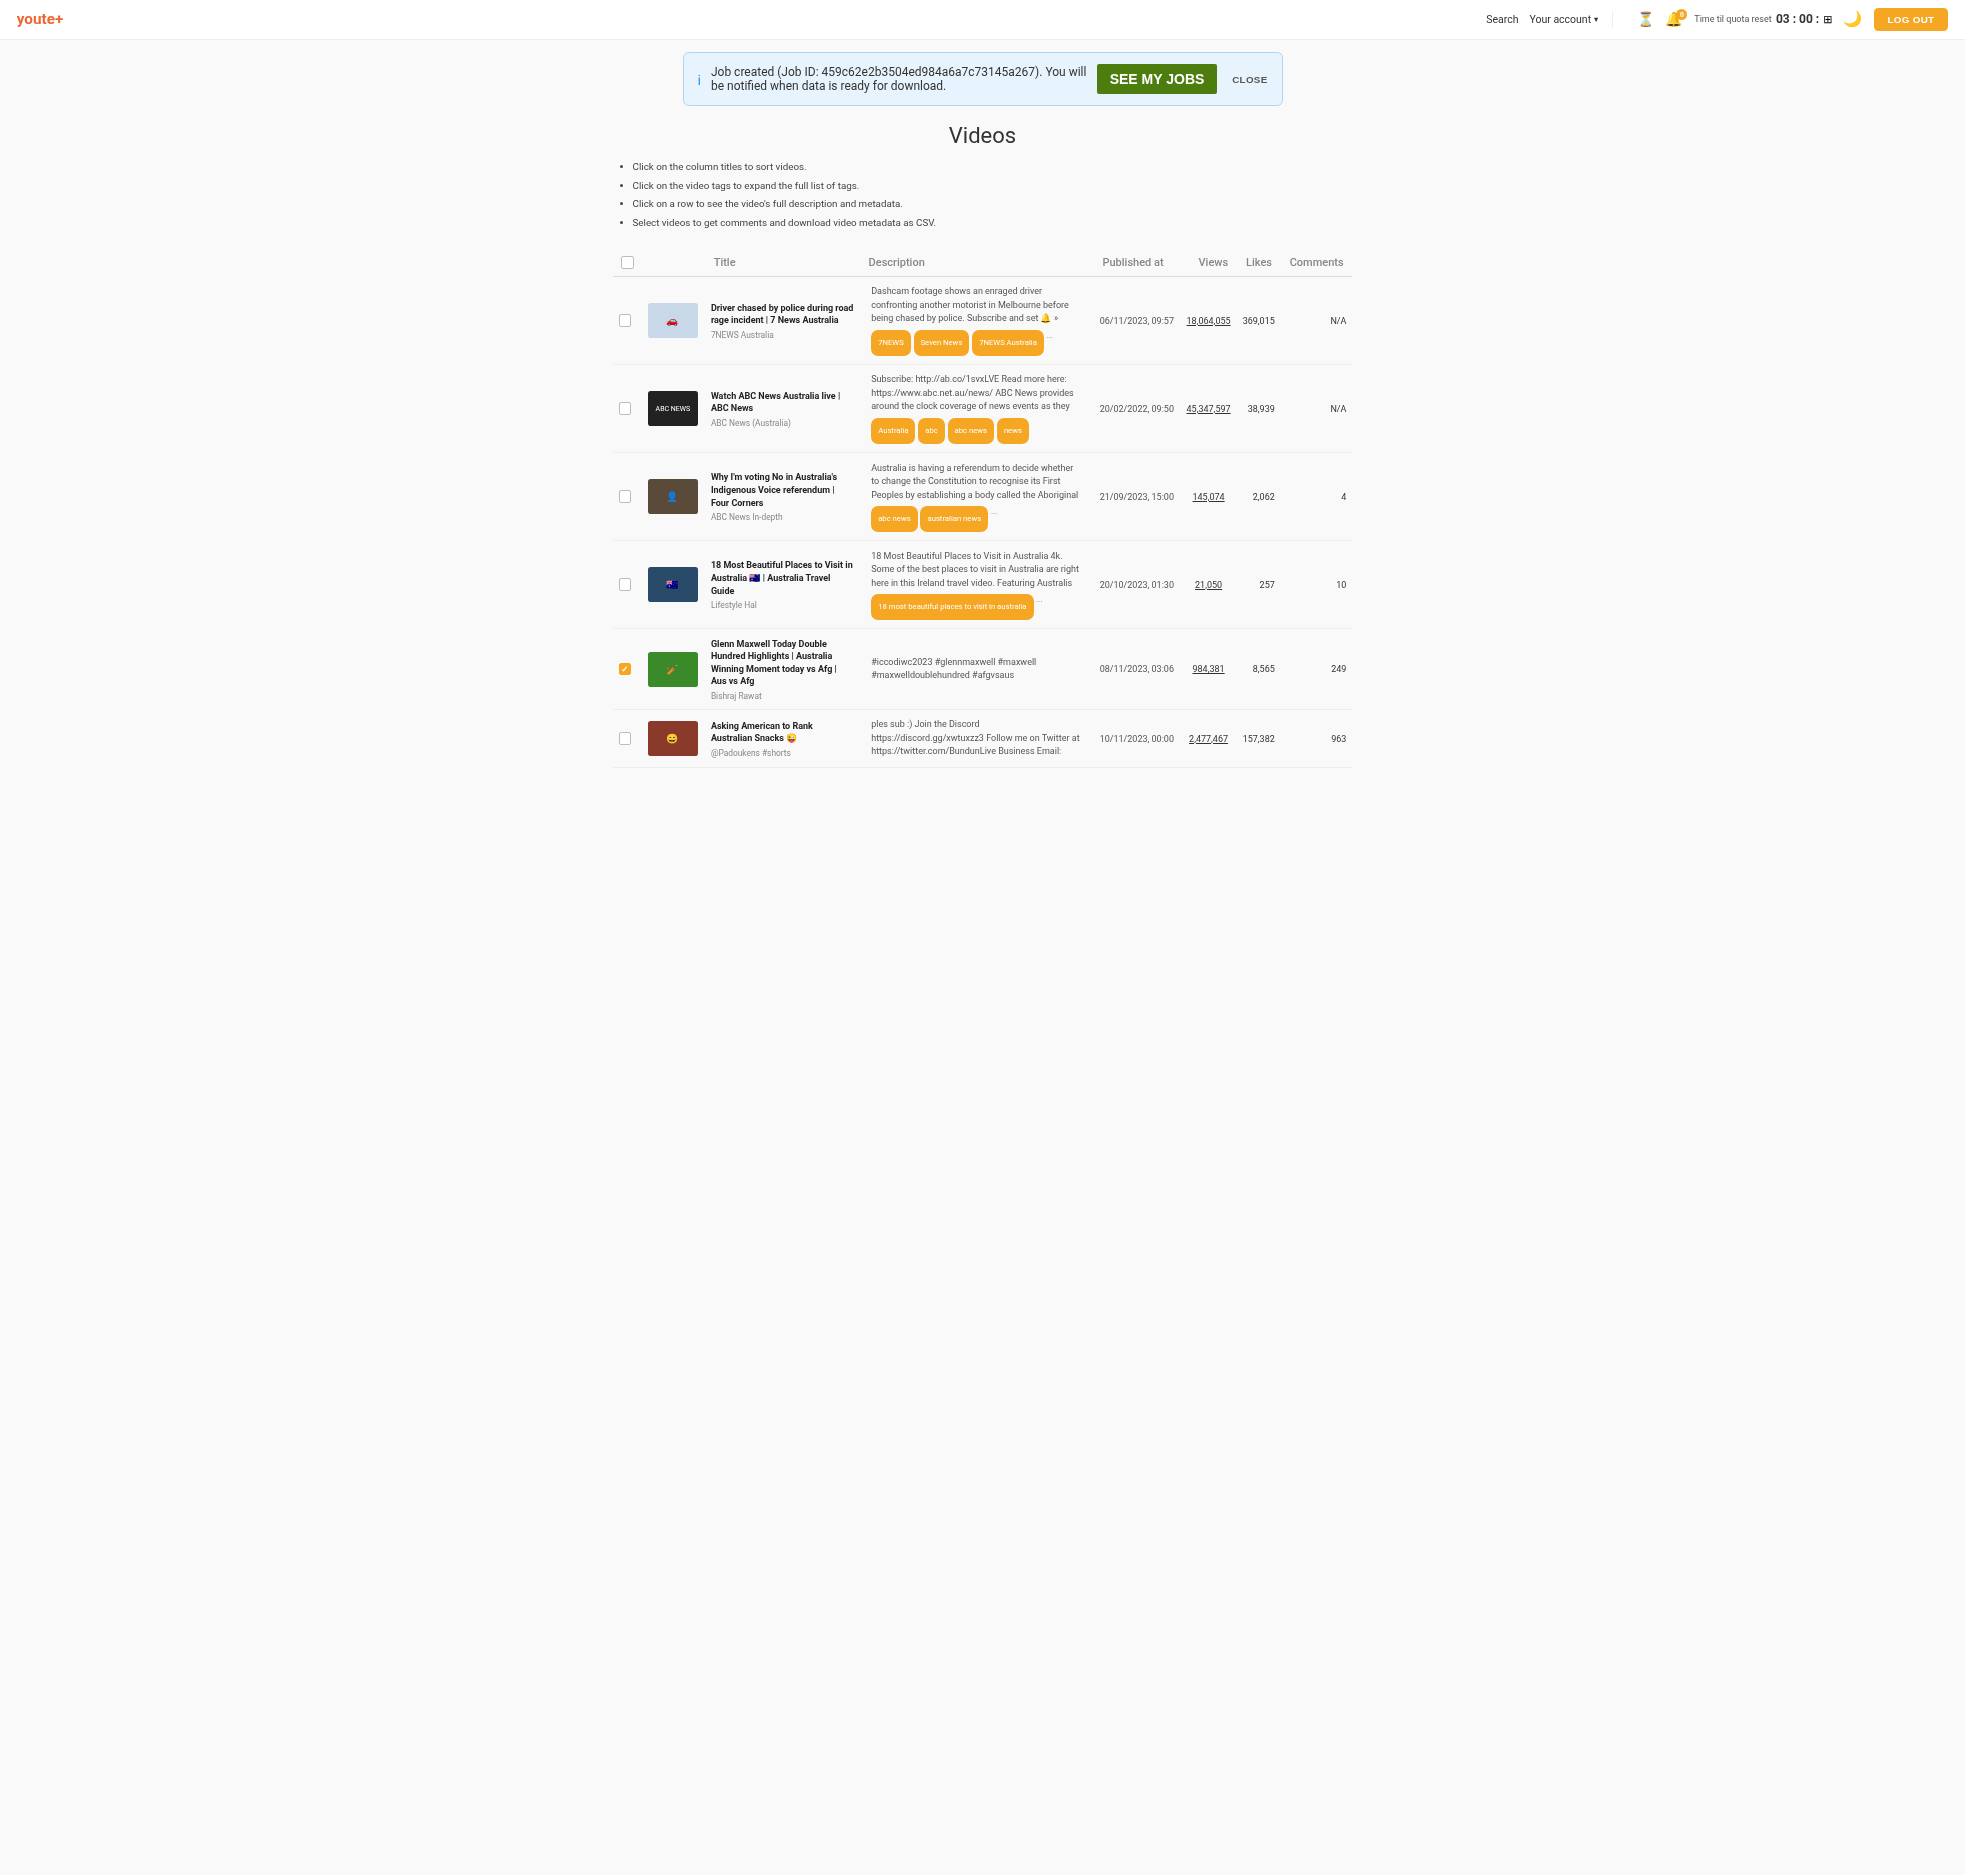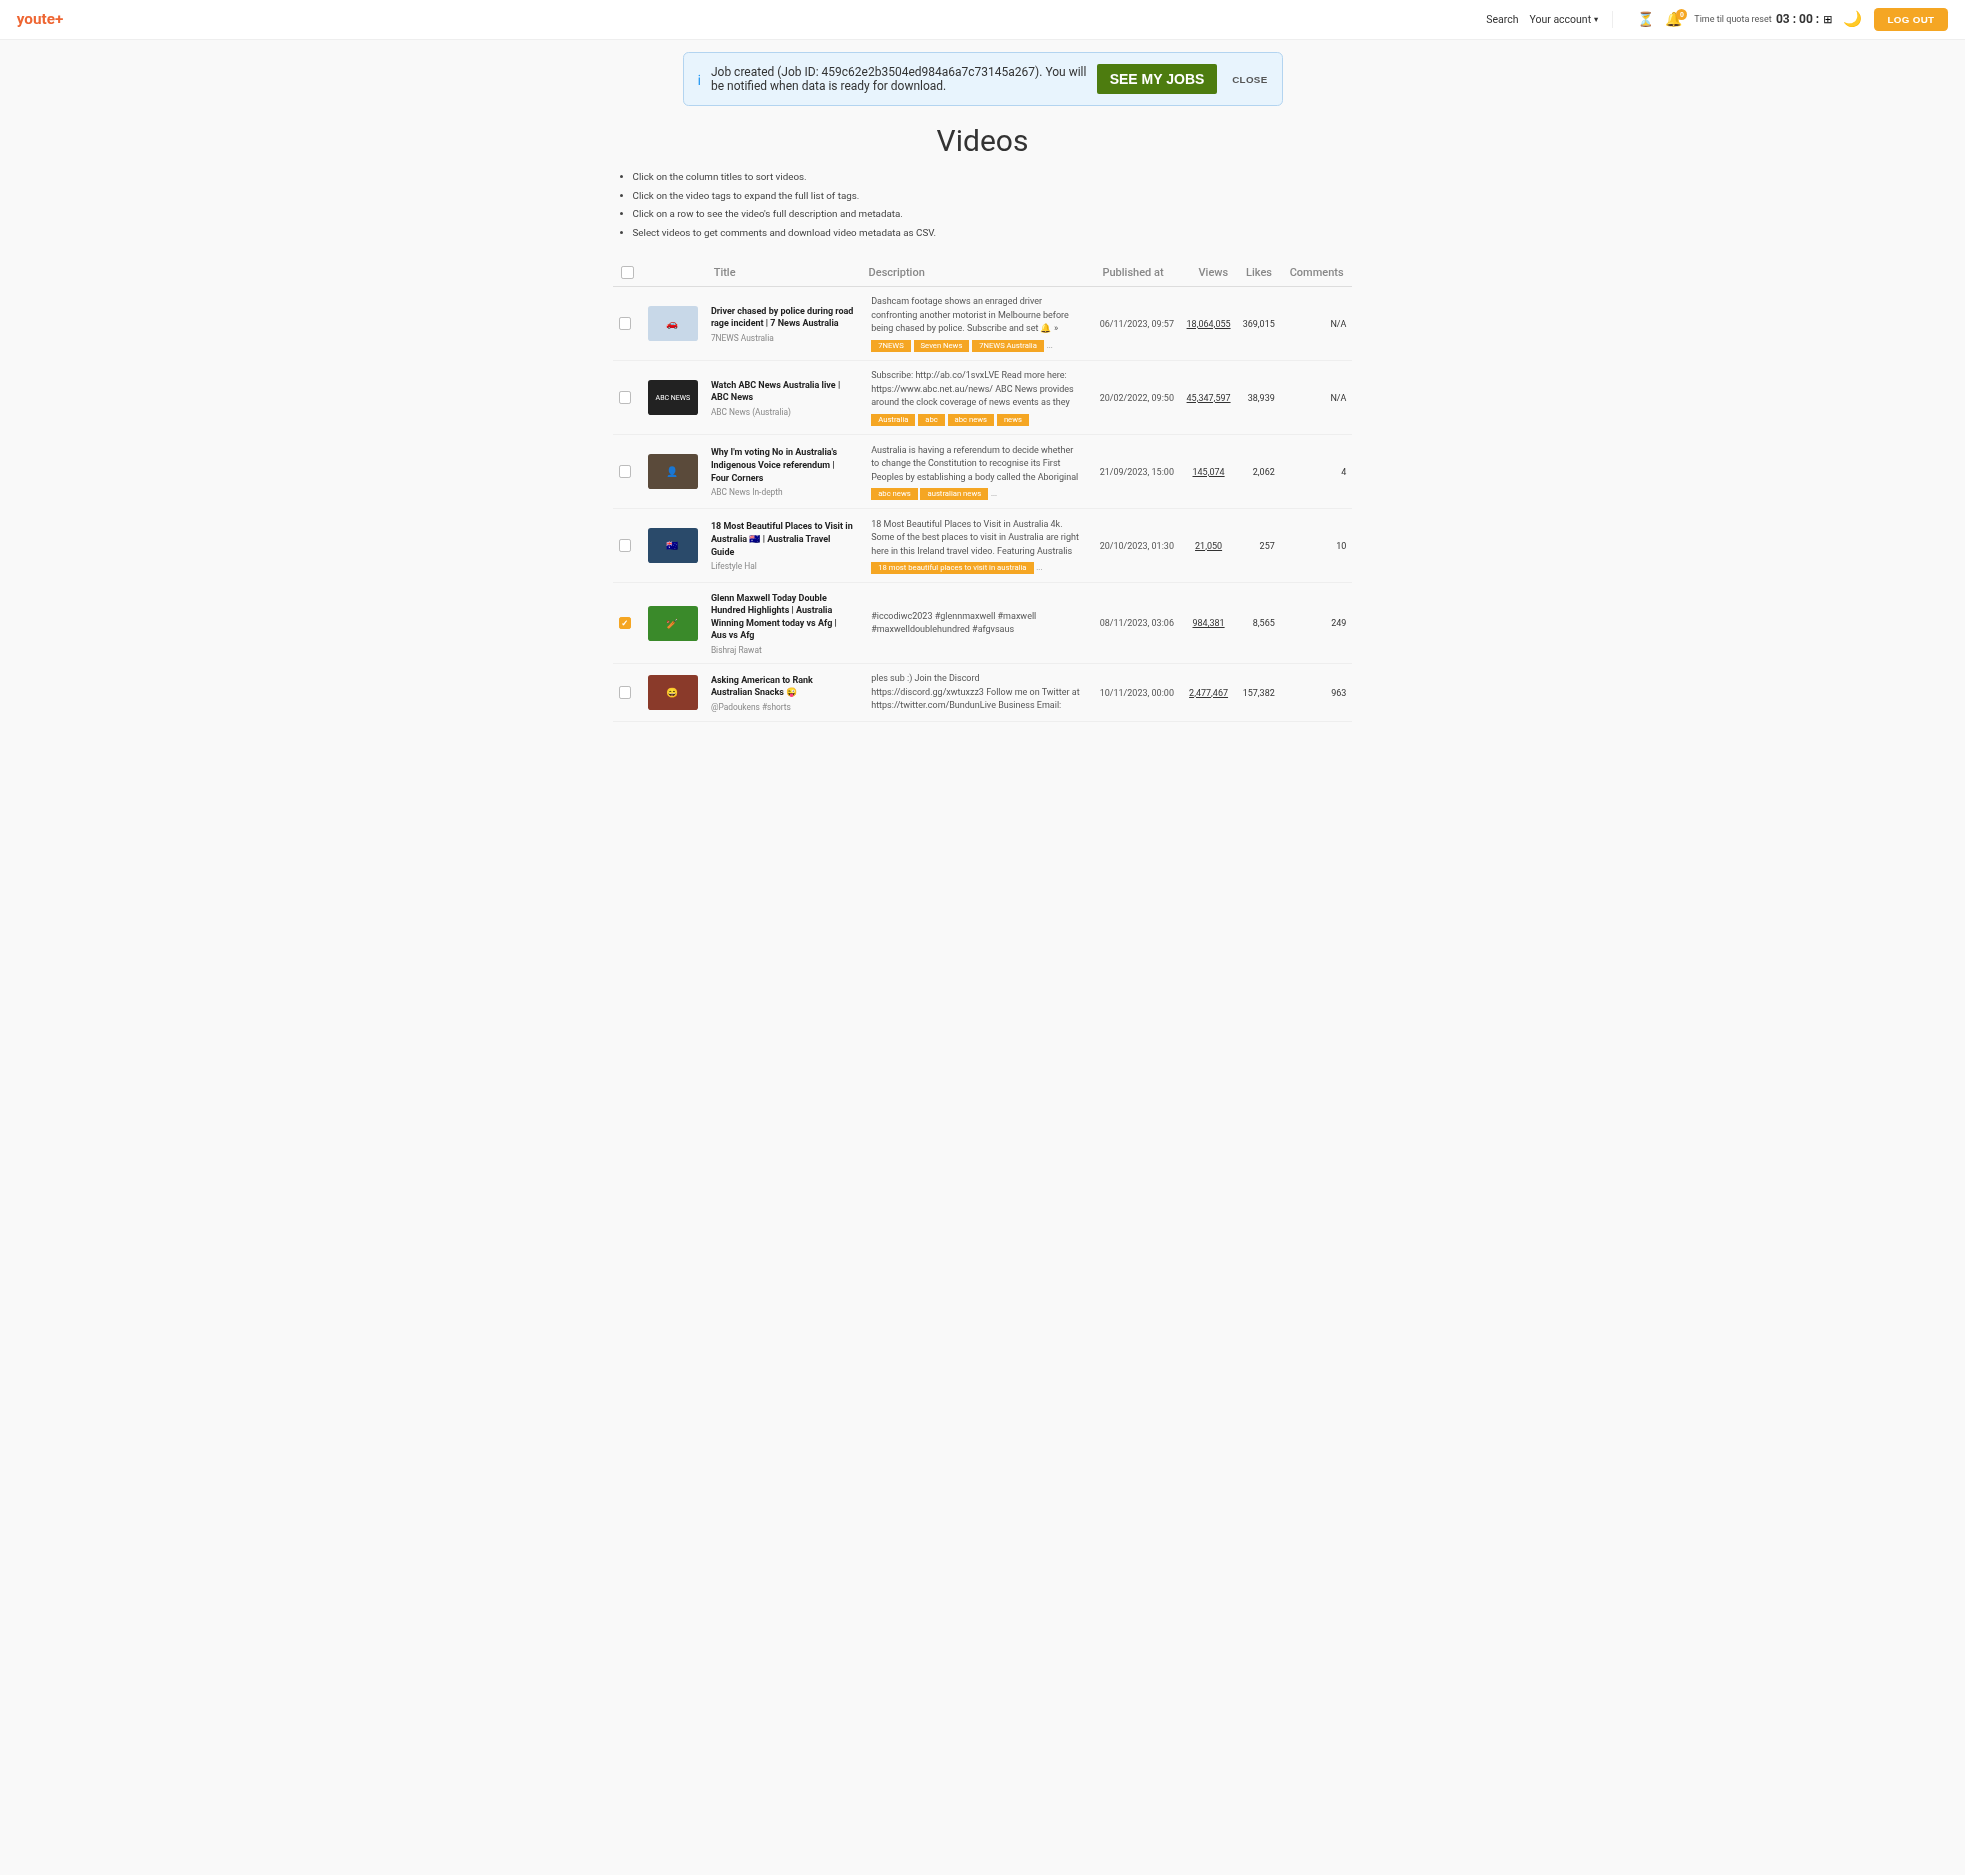--- a/index.html
+++ b/index.html
@@ -23,21 +23,21 @@
 
     
     .banner { background: #e8f4fd; border: 0.7px solid #b3d4f0; border-radius: 5.6px; margin: 12.5px auto; max-width: 600px; padding: 11px 14px; display: flex; align-items: center; gap: 9.8px; }
     .banner-icon { color: #2196f3; font-size: 14px; flex-shrink: 0; }
     .banner-text { flex: 1; font-size: 12px; color: #333; }
     .banner-see-jobs { background: #4d7c0f; color: #fff; border: none; border-radius: 2px; padding: 7px 12.5px; font-size: 14px; font-weight: bold; cursor: pointer; white-space: nowrap; }
     .banner-close { background: none; border: none; font-size: 9.8px; font-weight: bold; color: #555; cursor: pointer; margin-left: 5.6px; letter-spacing: 0.3px; }
 
     
     .main { max-width: 767px; margin: 0 auto; padding: 0 14px 28px; }
-    .page-title { text-align: center; font-size: 30px; font-weight: 400; color: #333; margin: 16.7px 0 9.8px; }
+    .page-title { text-align: center; font-size: 22px; font-weight: 400; color: #333; margin: 16.7px 0 9.8px; }
     .instructions { list-style: disc; padding-left: 19.5px; margin-bottom: 16.7px; color: #444; font-size: 9.8px; line-height: 1.9; }
 
     
     .selection-bar { display: flex; align-items: center; gap: 11px; margin-bottom: 14px; padding: 0 2.8px; }
     .selected-count { font-size: 10.5px; color: #555; }
     .dl-csv-btn { background: #f5a623; color: #fff; border: none; border-radius: 4.2px; padding: 7px 15.3px; font-size: 9.8px; font-weight: bold; cursor: pointer; }
     .get-comments-btn { background: #f5a623; color: #fff; border: none; border-radius: 4.2px; padding: 7px 15.3px; font-size: 9.8px; font-weight: bold; cursor: pointer; }
 
     
     .video-table { width: 100%; border-collapse: collapse; }
@@ -55,21 +55,21 @@
     .cell-likes { padding: 8.4px 5.6px; text-align: right; font-size: 9px; white-space: nowrap; }
     .cell-comments { padding: 8.4px 5.6px; text-align: right; font-size: 9px; white-space: nowrap; }
 
     .video-title { font-weight: bold; font-size: 9px; color: #222; margin-bottom: 2.8px; line-height: 1.4; }
     .video-channel { font-size: 8.4px; color: #888; }
 
     .thumb { width: 50px; height: 35px; border-radius: 2.8px; object-fit: cover; background: #ccc; display: flex; align-items: center; justify-content: center; overflow: hidden; }
 
     
     .tags { display: flex; flex-wrap: wrap; gap: 2.8px; margin-top: 4.2px; }
-    .tag { background: #f5a623; color: #fff; border-radius: 0; padding: 0 7px; font-size: 7.7px; white-space: nowrap; }
+    .tag { background: #f5a623; color: #fff; border-radius: 7px; padding: 7px 7px; font-size: 7.7px; white-space: nowrap; }
     .tag-more { background: none; color: #888; font-size: 7.7px; }
 
     
     .cb { width: 12.5px; height: 12.5px; border: 1.4px solid #bbb; border-radius: 2.1px; display: flex; align-items: center; justify-content: center; cursor: pointer; background: #fff; }
     .cb.checked { background: #f5a623; border-color: #f5a623; }
     .cb.checked::after { content: '✓'; color: #fff; font-size: 8.4px; font-weight: bold; }
 
     .desc-text { max-width: 209px; display: -webkit-box; -webkit-line-clamp: 3; -webkit-box-orient: vertical; overflow: hidden; }
 
     

